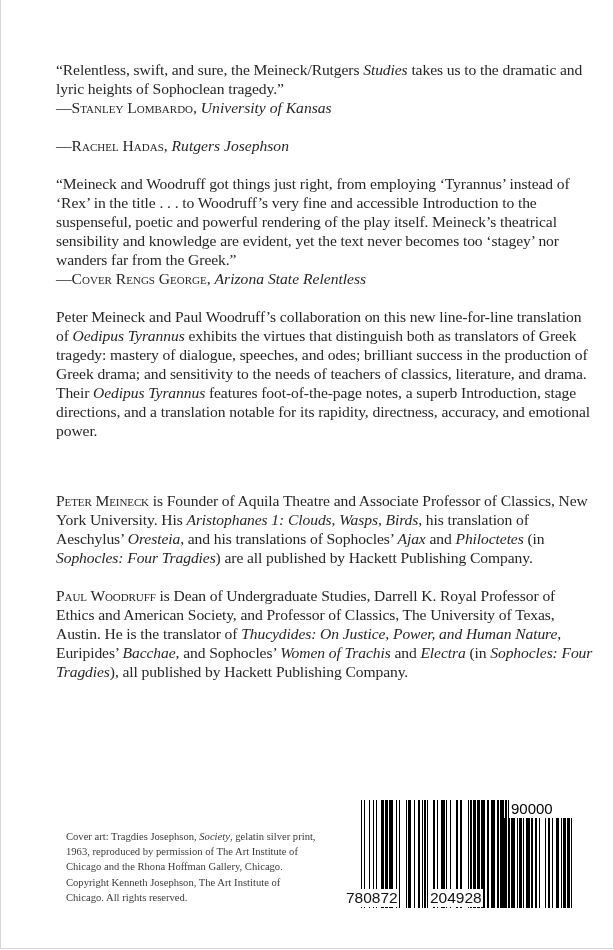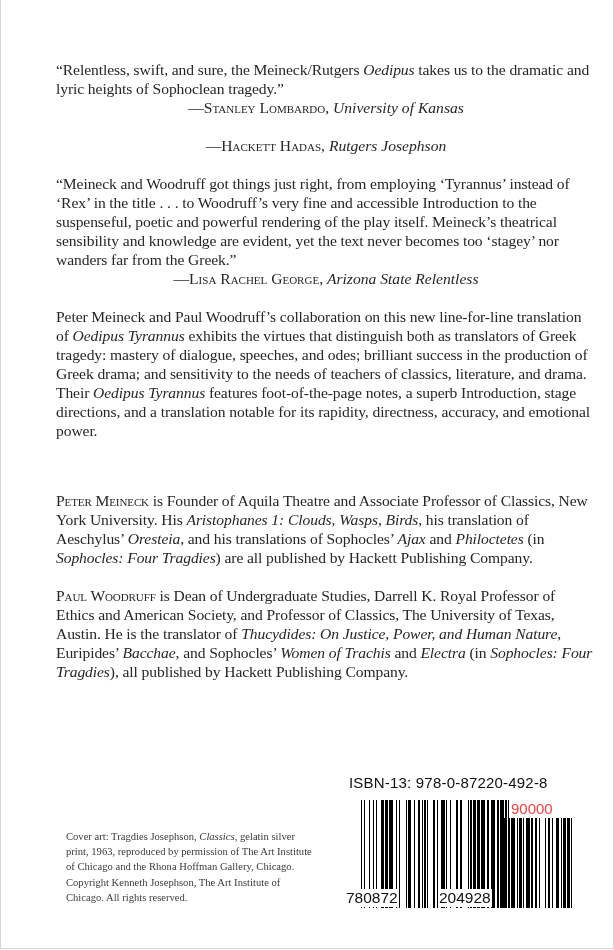--- a/index.html
+++ b/index.html
@@ -9,21 +9,21 @@
     width: 612px; height: 948px;
     border-left: 1px solid #d6d6d6;
     border-right: 1px solid #d6d6d6;
     border-bottom: 1px solid #d6d6d6;
     background: #ffffff;
     font-family: "Liberation Serif", "DejaVu Serif", serif;
     color: #262626;
   }
   .content { position: absolute; left: 55px; top: 60px; width: 540px; }
   .para { font-size: 15.6px; line-height: 19px; margin: 0; letter-spacing: -0.1px; }
-  .attr { font-size: 15.6px; line-height: 19px; text-align: center; margin: 0; }
+  .attr { font-size: 15.6px; line-height: 19px; text-align: left; margin: 0; }
   .sc { font-variant: small-caps; }
   i { font-style: italic; }
   .gap1 { height: 19px; }
   .gap2 { height: 51px; }
 
   .credit {
     position: absolute; left: 65px; top: 829px; width: 250px;
     font-size: 10.6px; line-height: 15.2px; color: #3a3a3a;
     font-family: "Liberation Serif", serif;
   }
@@ -31,63 +31,62 @@
   .isbn-label {
     position: absolute; left: 348px; top: 774px;
     font-family: "Liberation Sans", sans-serif; font-size: 15px; color: #111;
     letter-spacing: 0.2px;
   }
   .barcode-main { position: absolute; left: 360px; top: 800px; width: 128px; height: 108px; }
   .barcode-addon { position: absolute; left: 500px; top: 818px; width: 66px; height: 90px; }
   .bar { position: absolute; top: 0; background: #000; }
   .addon-label {
     position: absolute; left: 510px; top: 800px;
-    font-family: "Liberation Sans", sans-serif; font-size: 15px; color: #ef4444;
+    font-family: "Liberation Sans", sans-serif; font-size: 15px; color: #000000;
   }
   .digits {
     position: absolute; top: 889px;
     font-family: "Liberation Sans", sans-serif; font-size: 15.5px; color: #111;
     background: #fff; line-height: 18px; padding: 0 1px;
   }
 </style>
 </head>
 <body>
 
 <div class="page">
   <div class="content">
 
     <div>
-      <p class="para"><span>“Relentless, swift, and sure, the Meineck/Rutgers </span><i>Oedipus</i><span> takes us to the dramatic and lyric heights of Sophoclean tragedy.”</span></p>
+      <p class="para"><span>“Relentless, swift, and sure, the Meineck/Rutgers </span><i>Studies</i><span> takes us to the dramatic and lyric heights of Sophoclean tragedy.”</span></p>
       <p class="attr"><span>—</span><span class="sc">Stanley Lombardo</span>, <i>University of Kansas</i></p>
     </div>
     <div class="gap1"></div>
 
     <div>
-      <p class="attr"><span>—</span><span class="sc">Hackett Hadas</span>, <i>Rutgers Josephson</i></p>
+      <p class="attr"><span>—</span><span class="sc">Rachel Hadas</span>, <i>Rutgers Josephson</i></p>
     </div>
     <div class="gap1"></div>
 
     <div>
       <p class="para">“Meineck and Woodruff got things just right, from employing ‘Tyrannus’ instead of ‘Rex’ in the title . . . to Woodruff’s very fine and accessible Introduction to the suspenseful, poetic and powerful rendering of the play itself. Meineck’s theatrical sensibility and knowledge are evident, yet the text never becomes too ‘stagey’ nor wanders far from the Greek.”</p>
-      <p class="attr"><span>—</span><span class="sc">Lisa Rachel George</span>, <i>Arizona State Relentless</i></p>
+      <p class="attr"><span>—</span><span class="sc">Cover Rengs George</span>, <i>Arizona State Relentless</i></p>
     </div>
     <div class="gap1"></div>
 
     <p class="para"><span>Peter Meineck and Paul Woodruff’s collaboration on this new line-for-line translation of </span><i>Oedipus Tyrannus</i><span> exhibits the virtues that distinguish both as translators of Greek tragedy: mastery of dialogue, speeches, and odes; brilliant success in the production of Greek drama; and sensitivity to the needs of teachers of classics, literature, and drama. Their </span><i>Oedipus Tyrannus</i><span> features foot-of-the-page notes, a superb Introduction, stage directions, and a translation notable for its rapidity, directness, accuracy, and emotional power.</span></p>
     <div class="gap2"></div>
 
     <p class="para"><span class="sc">Peter Meineck</span><span> is Founder of Aquila Theatre and Associate Professor of Classics, New York University. His </span><i>Aristophanes 1: Clouds, Wasps, Birds</i><span>, his translation of Aeschylus’ </span><i>Oresteia</i><span>, and his translations of Sophocles’ </span><i>Ajax</i><span> and </span><i>Philoctetes</i><span> (in </span><i>Sophocles: Four Tragdies</i><span>) are all published by Hackett Publishing Company.</span></p>
     <div class="gap1"></div>
 
     <p class="para"><span class="sc">Paul Woodruff</span><span> is Dean of Undergraduate Studies, Darrell K. Royal Professor of Ethics and American Society, and Professor of Classics, The University of Texas, Austin. He is the translator of </span><i>Thucydides: On Justice, Power, and Human Nature</i><span>, Euripides’ </span><i>Bacchae</i><span>, and Sophocles’ </span><i>Women of Trachis</i><span> and </span><i>Electra</i><span> (in </span><i>Sophocles: Four Tragdies</i><span>), all published by Hackett Publishing Company.</span></p>
   </div>
 
-  <div class="credit"><span>Cover art: Tragdies Josephson, </span><i>Classics</i><span>, gelatin silver print, 1963, reproduced by permission of The Art Institute of Chicago and the Rhona Hoffman Gallery, Chicago. Copyright Kenneth Josephson, The Art Institute of Chicago. All rights reserved.</span></div>
+  <div class="credit"><span>Cover art: Tragdies Josephson, </span><i>Society</i><span>, gelatin silver print, 1963, reproduced by permission of The Art Institute of Chicago and the Rhona Hoffman Gallery, Chicago. Copyright Kenneth Josephson, The Art Institute of Chicago. All rights reserved.</span></div>
 
-  <div class="isbn-label">ISBN-13: 978-0-87220-492-8</div>
   <div class="barcode-main" id="bc-main">
       <div class="bar" style="left: 0px; width: 1.35px; height: 100%;"></div>
       <div class="bar" style="left: 2.7px; width: 1.35px; height: 100%;"></div>
       <div class="bar" style="left: 8.1px; width: 1.35px; height: 100%;"></div>
       <div class="bar" style="left: 12.15px; width: 1.35px; height: 100%;"></div>
       <div class="bar" style="left: 14.85px; width: 1.35px; height: 100%;"></div>
       <div class="bar" style="left: 20.25px; width: 2.7px; height: 100%;"></div>
       <div class="bar" style="left: 24.3px; width: 2.7px; height: 100%;"></div>
       <div class="bar" style="left: 28.35px; width: 4.05px; height: 100%;"></div>
       <div class="bar" style="left: 35.1px; width: 1.35px; height: 100%;"></div>
@@ -135,14 +134,14 @@
       <div class="bar" style="left: 46.8px; width: 2.6px; height: 100%;"></div>
       <div class="bar" style="left: 50.7px; width: 1.3px; height: 100%;"></div>
       <div class="bar" style="left: 54.6px; width: 3.9px; height: 100%;"></div>
       <div class="bar" style="left: 59.8px; width: 1.3px; height: 100%;"></div>
       <div class="bar" style="left: 62.4px; width: 2.6px; height: 100%;"></div>
       <div class="bar" style="left: 66.3px; width: 2.6px; height: 100%;"></div>
       <div class="bar" style="left: 70.2px; width: 1.3px; height: 100%;"></div>
     </div>
   <div class="digits" style="left:346px;">9</div>
   <div class="digits" style="left:344px;">780872</div>
-  <div class="digits" style="left:428px;margin-left:9px;">204928</div>
+  <div class="digits" style="left:428px;">204928</div>
 </div>
 
 </body></html>

